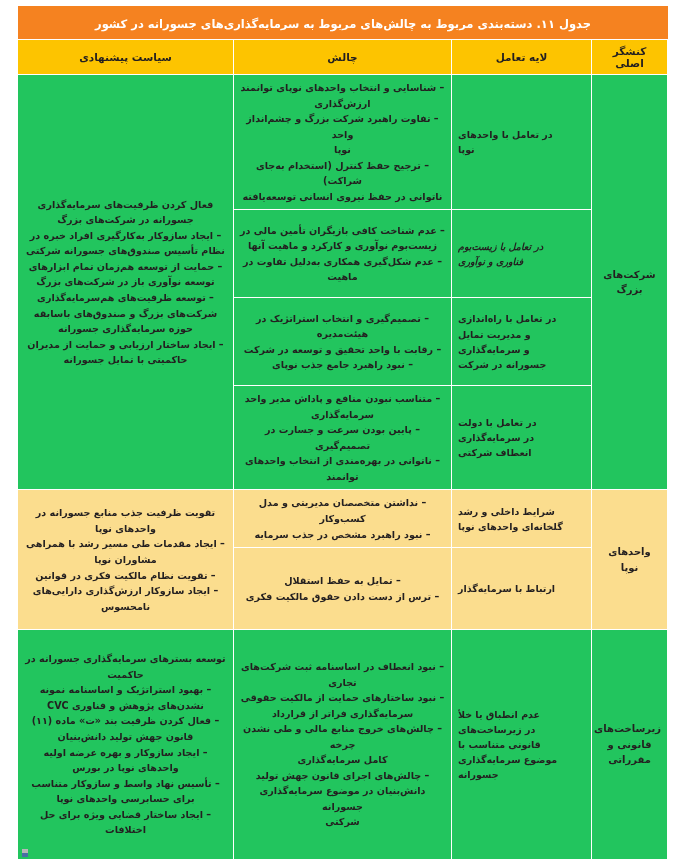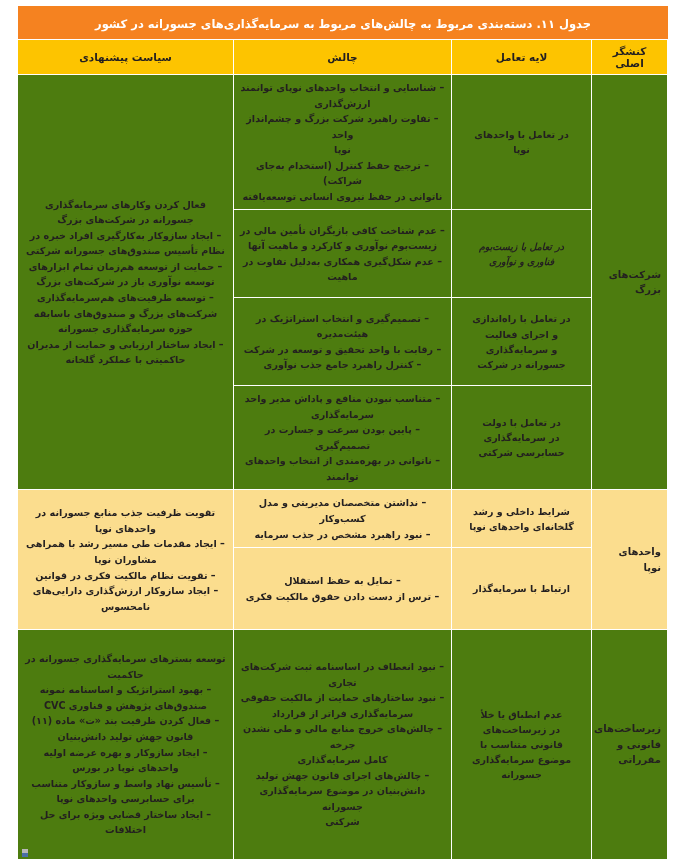--- a/index.html
+++ b/index.html
@@ -73,31 +73,31 @@
   .hdr th {
     background: #fdc400;
     color: #231f20;
     font-size: 10.5px;
     font-weight: bold;
     height: 26px;
     border: 1px solid #ffffff;
   }
 
   
-  .band-gray td  { background: #4d7c0f; }
+  .band-gray td  { background: #22c55e; }
   .band-cream td { background: #fbdd8e; }
 
   .cell-actor {
-    text-align: right;
+    text-align: center;
     font-size: 10px;
     font-weight: bold;
     line-height: 1.55;
   }
   .cell-layer {
-    text-align: center;
+    text-align: left;
     font-size: 9.5px;
     font-weight: bold;
     line-height: 1.6;
     margin-top: 32px;
   }
   .cell-chal {
     text-align: center;
     font-size: 9.6px;
     font-weight: bold;
     line-height: 1.62;
@@ -153,64 +153,64 @@
           </td>
           <td class="cell-chal lines">
             <div>– شناسایی و انتخاب واحدهای نوپای توانمند</div>
             <div>ارزش‌گذاری</div>
             <div>– تفاوت راهبرد شرکت بزرگ و چشم‌انداز واحد</div>
             <div>نوپا</div>
             <div>– ترجیح حفظ کنترل (استخدام به‌جای شراکت)</div>
             <div>ناتوانی در حفظ نیروی انسانی توسعه‌یافته</div>
           </td>
           <td class="cell-policy lines" rowspan="4">
-            <div>فعال کردن وکار‌های سرمایه‌گذاری</div>
+            <div>فعال کردن ظرفیت‌های سرمایه‌گذاری</div>
             <div>جسورانه در شرکت‌های بزرگ</div>
             <div>– ایجاد سازوکار به‌کارگیری افراد خبره در</div>
             <div>نظام تأسیس صندوق‌های جسورانه شرکتی</div>
             <div>– حمایت از توسعه هم‌زمان تمام ابزارهای</div>
             <div>توسعه نوآوری باز در شرکت‌های بزرگ</div>
             <div>– توسعه ظرفیت‌های هم‌سرمایه‌گذاری</div>
             <div>شرکت‌های بزرگ و صندوق‌های باسابقه</div>
             <div>حوزه سرمایه‌گذاری جسورانه</div>
             <div>– ایجاد ساختار ارزیابی و حمایت از مدیران</div>
-            <div>حاکمیتی با عملکرد گلخانه</div>
+            <div>حاکمیتی با تمایل جسورانه</div>
           </td>
         </tr>
         <tr class="band-gray">
           <td class="cell-layer lines" style="height: 88px; font-style: italic;">
             <div>در تعامل با زیست‌بوم</div>
             <div>فناوری و نوآوری</div>
           </td>
           <td class="cell-chal lines">
             <div>– عدم شناخت کافی بازیگران تأمین مالی در</div>
             <div>زیست‌بوم نوآوری و کارکرد و ماهیت آنها</div>
             <div>– عدم شکل‌گیری همکاری به‌دلیل تفاوت در</div>
             <div>ماهیت</div>
           </td>
         </tr>
         <tr class="band-gray">
           <td class="cell-layer lines" style="height: 88px;">
             <div>در تعامل با راه‌اندازی</div>
-            <div>و اجرای فعالیت</div>
+            <div>و مدیریت تمایل</div>
             <div>و سرمایه‌گذاری</div>
             <div>جسورانه در شرکت</div>
           </td>
           <td class="cell-chal lines">
             <div>– تصمیم‌گیری و انتخاب استراتژیک در</div>
             <div>هیئت‌مدیره</div>
             <div>– رقابت با واحد تحقیق و توسعه در شرکت</div>
-            <div>– کنترل راهبرد جامع جذب نوآوری</div>
+            <div>– نبود راهبرد جامع جذب نوپای</div>
           </td>
         </tr>
         <tr class="band-gray">
           <td class="cell-layer lines" style="height: 92px;">
             <div>در تعامل با دولت</div>
             <div>در سرمایه‌گذاری</div>
-            <div>حسابرسی شرکتی</div>
+            <div>انعطاف شرکتی</div>
           </td>
           <td class="cell-chal lines">
             <div>– متناسب نبودن منافع و پاداش مدیر واحد</div>
             <div>سرمایه‌گذاری</div>
             <div>– پایین بودن سرعت و جسارت در تصمیم‌گیری</div>
             <div>– ناتوانی در بهره‌مندی از انتخاب واحدهای</div>
             <div>توانمند</div>
           </td>
         </tr>
         <tr class="band-cream">
@@ -259,21 +259,21 @@
             <div>– چالش‌های خروج منابع مالی و طی نشدن چرخه</div>
             <div>کامل سرمایه‌گذاری</div>
             <div>– چالش‌های اجرای قانون جهش تولید</div>
             <div>دانش‌بنیان در موضوع سرمایه‌گذاری جسورانه</div>
             <div>شرکتی</div>
           </td>
           <td class="cell-policy lines" rowspan="1">
             <div>توسعه بسترهای سرمایه‌گذاری جسورانه در</div>
             <div>حاکمیت</div>
             <div>– بهبود استراتژیک و اساسنامه نمونه</div>
-            <div>صندوق‌های پژوهش و فناوری CVC</div>
+            <div>نشدن‌های پژوهش و فناوری CVC</div>
             <div>– فعال کردن ظرفیت بند «ت» ماده (۱۱)</div>
             <div>قانون جهش تولید دانش‌بنیان</div>
             <div>– ایجاد سازوکار و بهره عرضه اولیه</div>
             <div>واحدهای نوپا در بورس</div>
             <div>– تأسیس نهاد واسط و سازوکار متناسب</div>
             <div>برای حسابرسی واحدهای نوپا</div>
             <div>– ایجاد ساختار قضایی ویژه برای حل</div>
             <div>اختلافات</div>
           </td>
         </tr>

